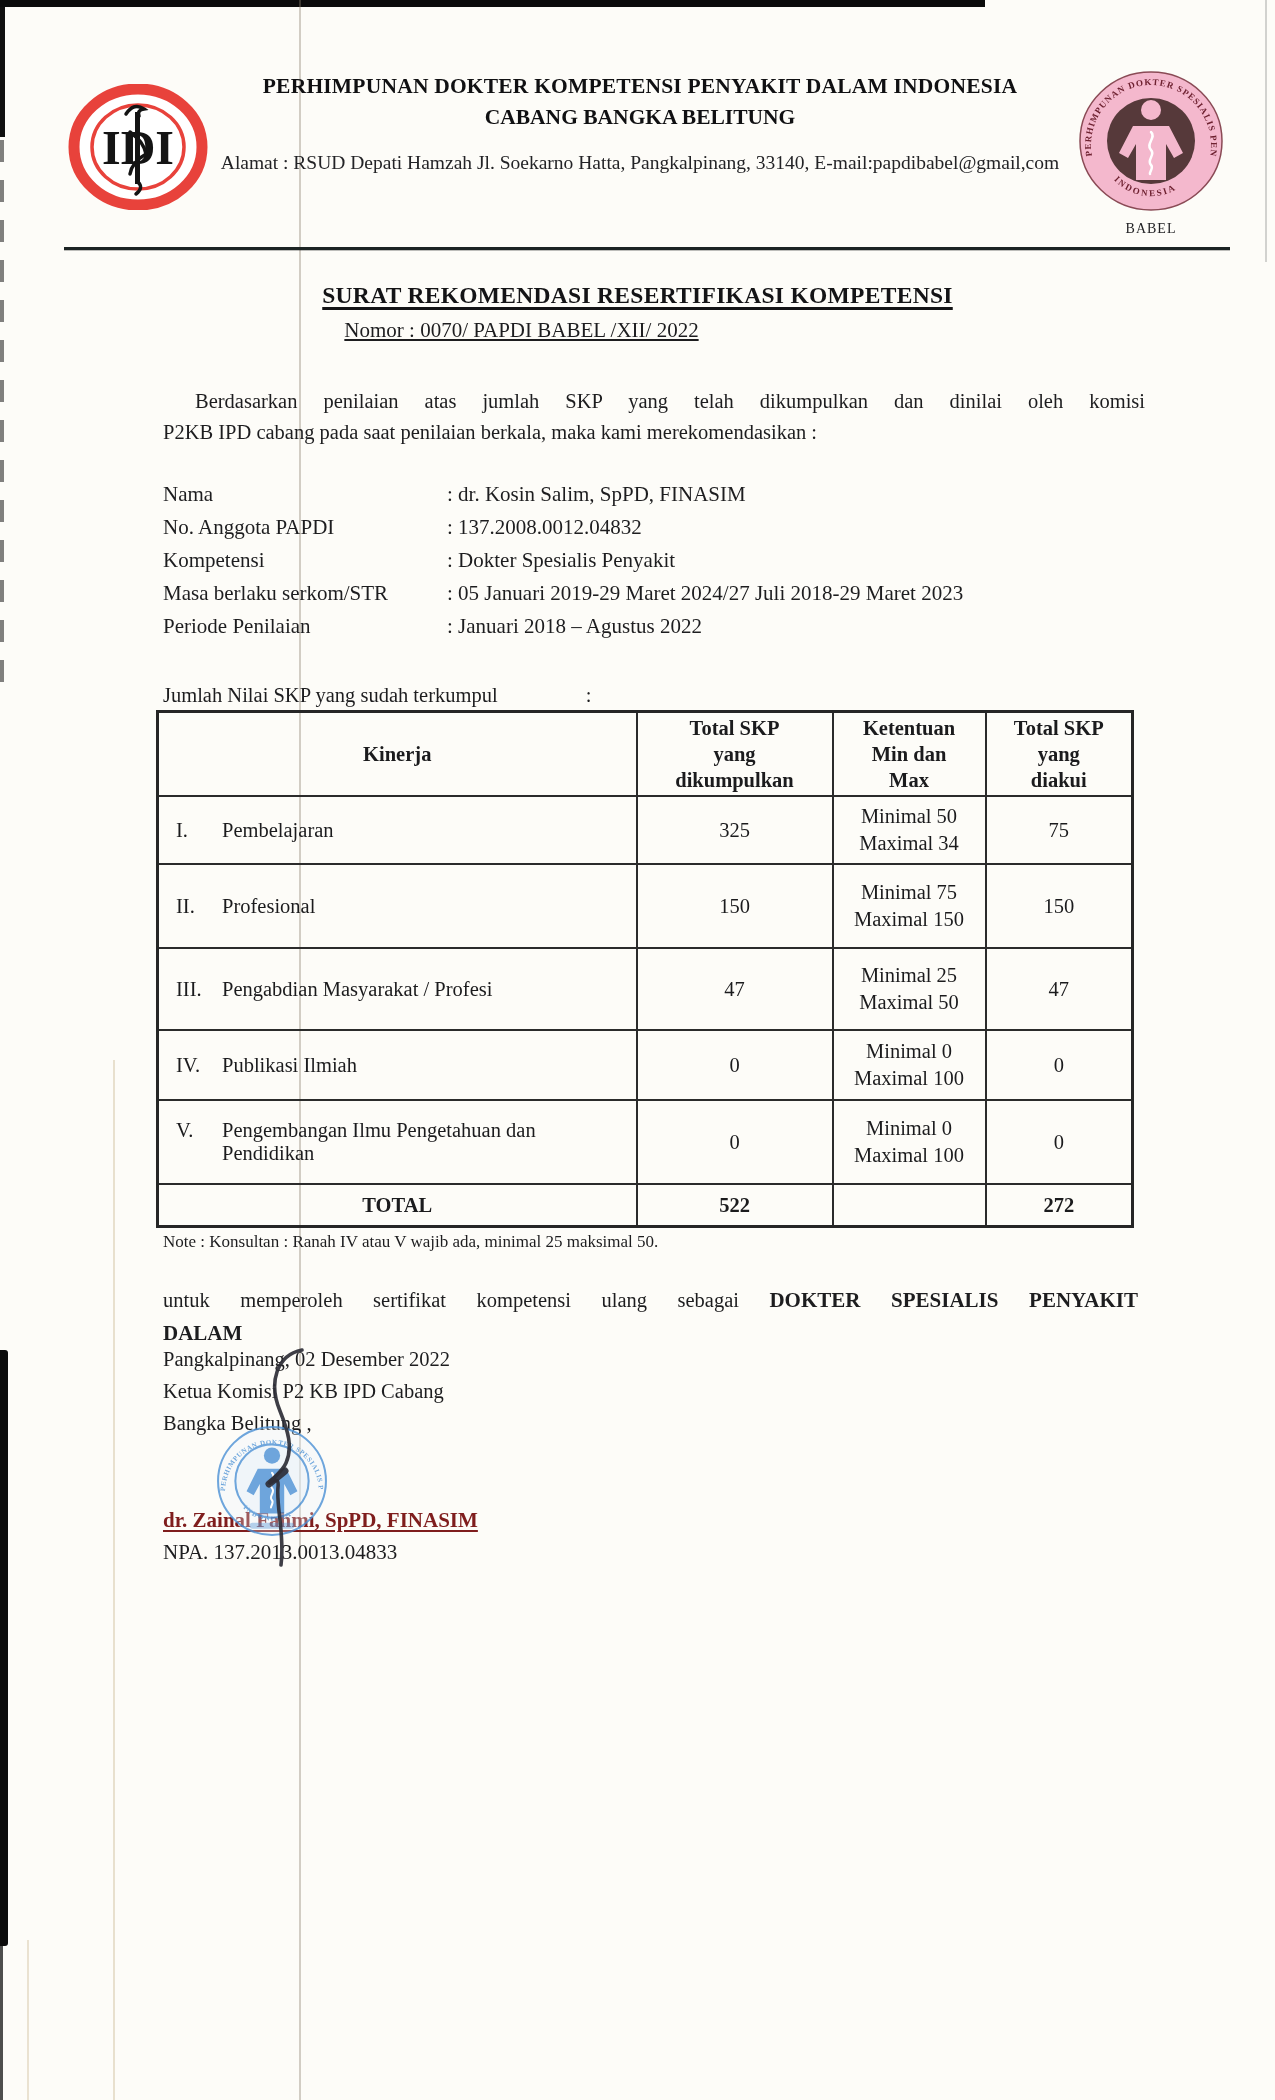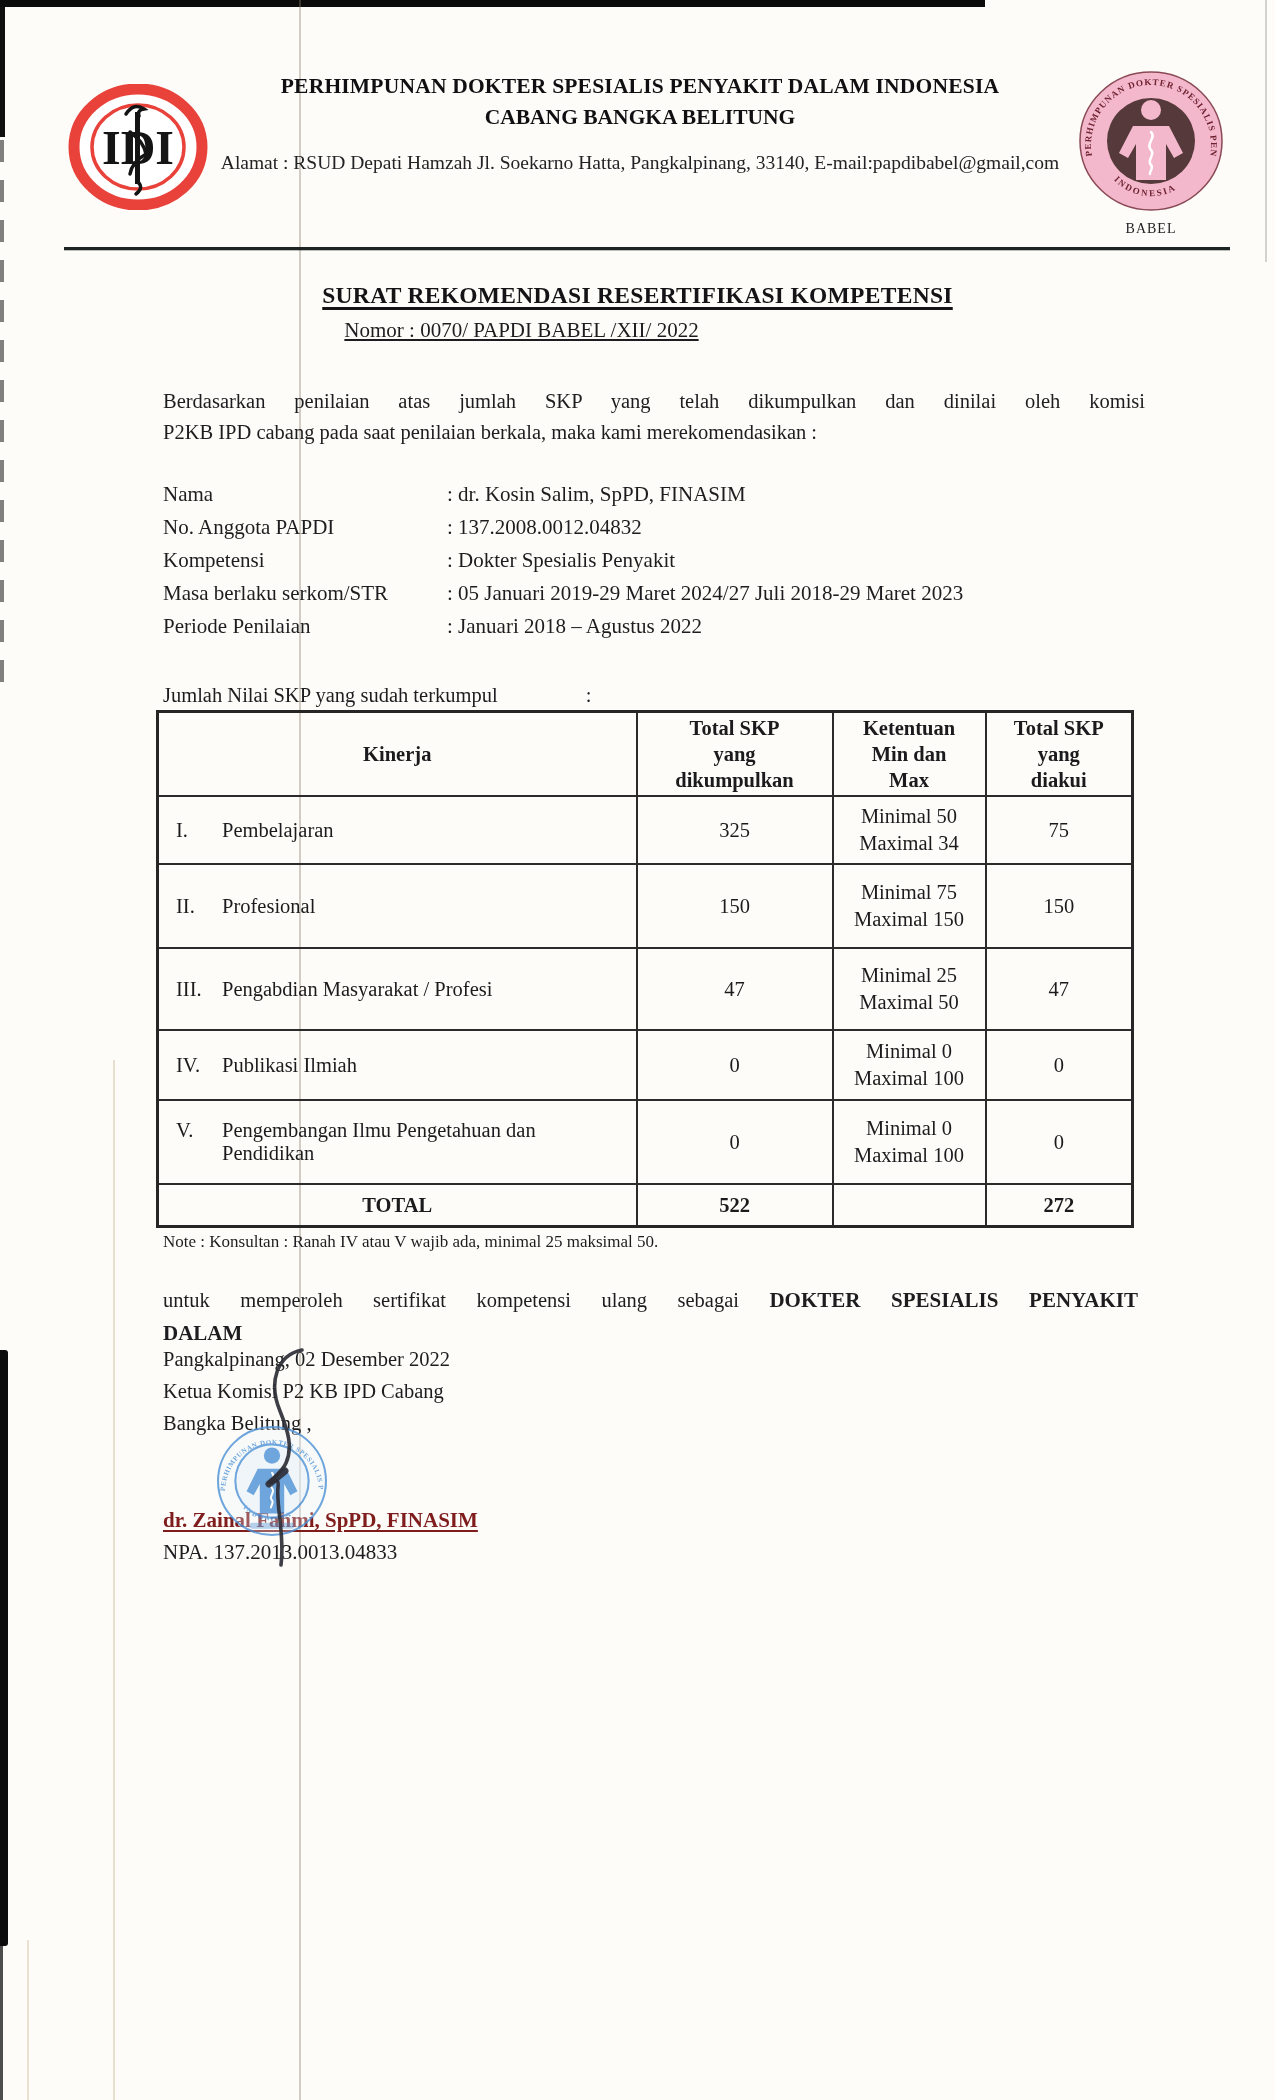--- a/index.html
+++ b/index.html
@@ -37,21 +37,21 @@
   .babel{left:1078px;top:221px;width:146px;text-align:center;font-size:14px;letter-spacing:1px;color:#232326;}
   .header-rule{left:64px;top:247px;width:1166px;height:3px;background:#1c2424;box-shadow:0 1px 0 rgba(0,0,0,.25);}
 
   
   .doc-title{left:0;top:282px;width:1275px;text-align:center;font-weight:bold;font-size:23.5px;letter-spacing:.3px;
     text-decoration:underline;text-decoration-thickness:2.5px;text-underline-offset:4px;color:#141416;}
   .doc-number{left:0;top:318px;width:1043px;text-align:center;font-size:21px;color:#1d1d1f;text-decoration:underline;}
 
   
   .intro{left:163px;top:386px;width:982px;font-size:20.5px;line-height:31px;}
-  .intro .l1{text-align:justify;text-align-last:justify;}
+  .intro .l1{text-align:justify;text-align-last:justify;margin-left:32px;}
 
   
   .details{left:163px;top:478px;width:1000px;}
   .detail-row{display:grid;grid-template-columns:284px 1fr;line-height:33px;font-size:21px;}
 
   
   .tbl-caption{left:163px;top:684px;font-size:20.5px;}
   .tbl-caption .colon{margin-left:88px;}
 
   
@@ -102,21 +102,21 @@
   <div class="abs right-edge"></div>
 
   <svg class="abs idi-logo" viewBox="0 0 140 126">
     <ellipse cx="70" cy="63" rx="64" ry="58" fill="#ffffff" stroke="#e8423b" stroke-width="11"></ellipse>
     <ellipse cx="70" cy="63" rx="46" ry="42" fill="#ffffff" stroke="#e8423b" stroke-width="3.5"></ellipse>
     <text x="70" y="80" text-anchor="middle" font-family="Liberation Serif, serif" font-weight="bold" font-size="48" fill="#141414">IDI</text>
     <rect x="67" y="28" width="5" height="72" fill="#141414"></rect>
     <path d="M58,30 q8,-12 18,-5 q-7,1 -5,7 M62,48 q14,10 16,22 q-14,8 -16,20 M70,98 q6,6 -2,12" fill="none" stroke="#141414" stroke-width="3.5" stroke-linecap="round"></path>
   </svg>
 
-  <div class="abs org1">PERHIMPUNAN DOKTER SPESIALIS PENYAKIT DALAM INDONESIA</div>
+  <div class="abs org1">PERHIMPUNAN DOKTER KOMPETENSI PENYAKIT DALAM INDONESIA</div>
   <div class="abs org2">CABANG BANGKA BELITUNG</div>
   <div class="abs address">Alamat : RSUD Depati Hamzah Jl. Soekarno Hatta, Pangkalpinang, 33140, E-mail:papdibabel@gmail,com</div>
 
   <svg class="abs papdi-logo" viewBox="0 0 146 142">
     <defs>
       <path id="arcTop" d="M 14,86 A 60,60 0 1 1 132,86" fill="none"></path>
       <path id="arcBot" d="M 28,98 A 50,50 0 0 0 118,98" fill="none"></path>
     </defs>
     <ellipse cx="73" cy="71" rx="71" ry="69" fill="#f4b8cd" stroke="#8a4a55" stroke-width="1.5"></ellipse>
     <text font-size="9" font-weight="bold" fill="#6e2130" letter-spacing="1" font-family="Liberation Serif, serif">

